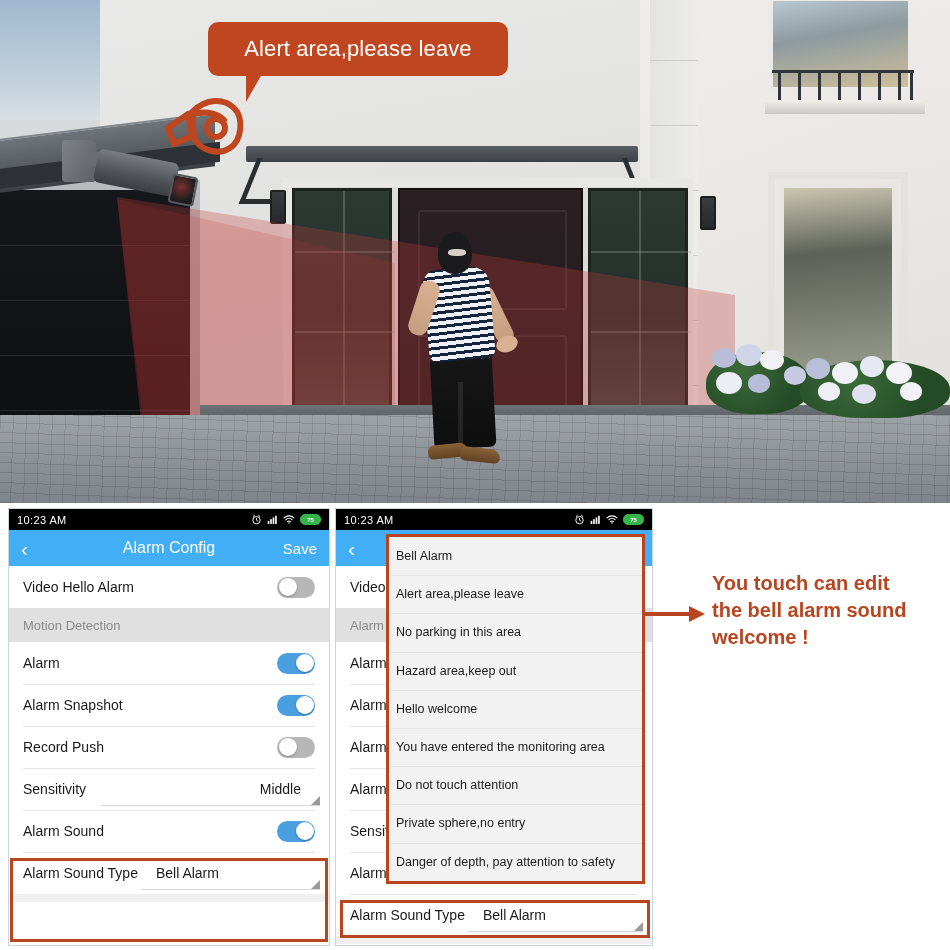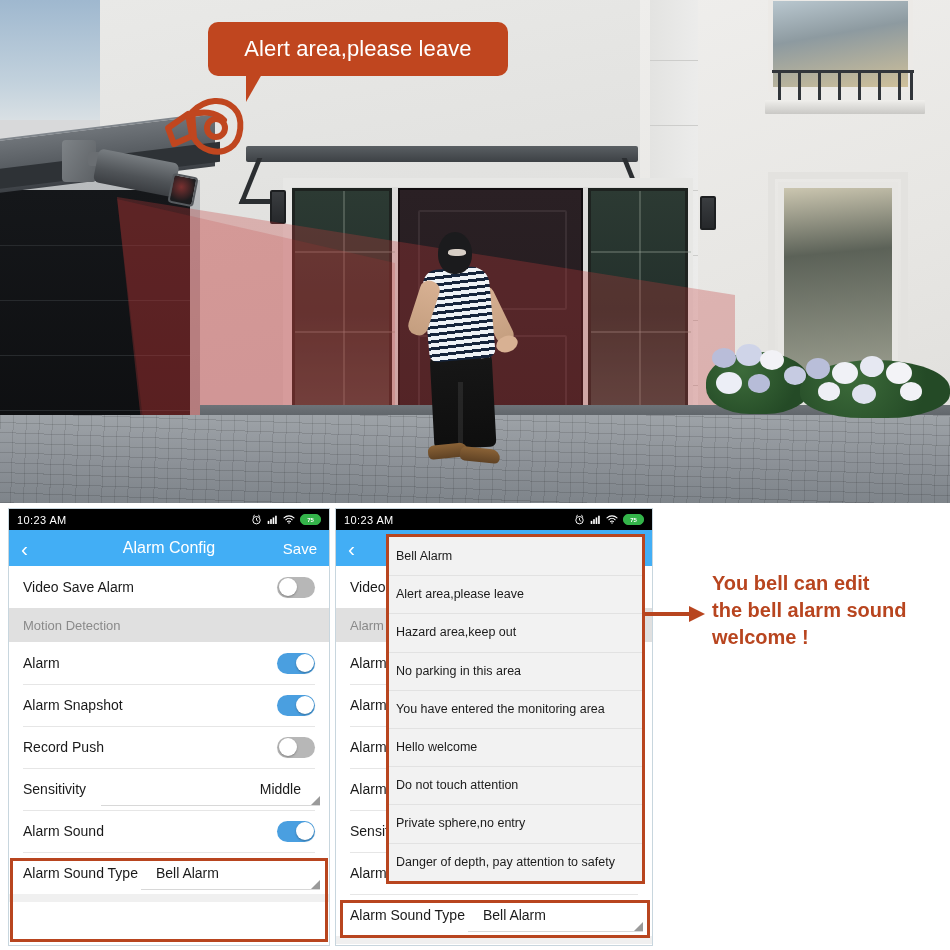--- a/index.html
+++ b/index.html
@@ -484,21 +484,21 @@
     </span>
   </div>
 
   <div class="navbar">
     <span class="back">‹</span>
     <span class="title">Alarm Config</span>
     <span class="save">Save</span>
   </div>
 
   <div class="row">
-    <span class="label">Video Save Alarm</span>
+    <span class="label">Video Hello Alarm</span>
     <span class="toggle off">
         <span class="knob"></span>
       </span>
   </div>
 
   <div class="section-head">
     <span>Motion Detection</span>
   </div>
 
   <div class="row">
@@ -600,34 +600,34 @@
     <span class="value" style="margin-left:18px">Bell Alarm</span>
     <span class="underline" style="left:132px"></span>
     <span class="corner-tri"></span>
   </div>
   <div class="spacer-row"></div>
 </div>
 
 <div id="dropdown">
   <div class="dd-item">Bell Alarm</div>
   <div class="dd-item">Alert area,please leave</div>
+  <div class="dd-item">No parking in this area</div>
   <div class="dd-item">Hazard area,keep out</div>
-  <div class="dd-item">No parking in this area</div>
+  <div class="dd-item">Hello welcome</div>
   <div class="dd-item">You have entered the monitoring area</div>
-  <div class="dd-item">Hello welcome</div>
   <div class="dd-item">Do not touch attention</div>
   <div class="dd-item">Private sphere,no entry</div>
   <div class="dd-item">Danger of depth, pay attention to safety</div>
 </div>
 
 <div class="hl" id="hl1"></div>
 <div class="hl" id="hl2"></div>
 <div class="hl" id="hl3"></div>
 
 <svg id="arrow" viewBox="0 0 62 20">
   <path d="M0,10 L48,10" stroke="#b8451f" stroke-width="4" stroke-linecap="butt"></path>
   <path d="M44,2 L60,10 L44,18 Z" fill="#b8451f"></path>
 </svg>
 <div id="note">
-  <span class="note-line">You bell can edit</span>
+  <span class="note-line">You touch can edit</span>
   <span class="note-line">the bell alarm sound</span>
   <span class="note-line">welcome !</span>
 </div>
 
 </body></html>

